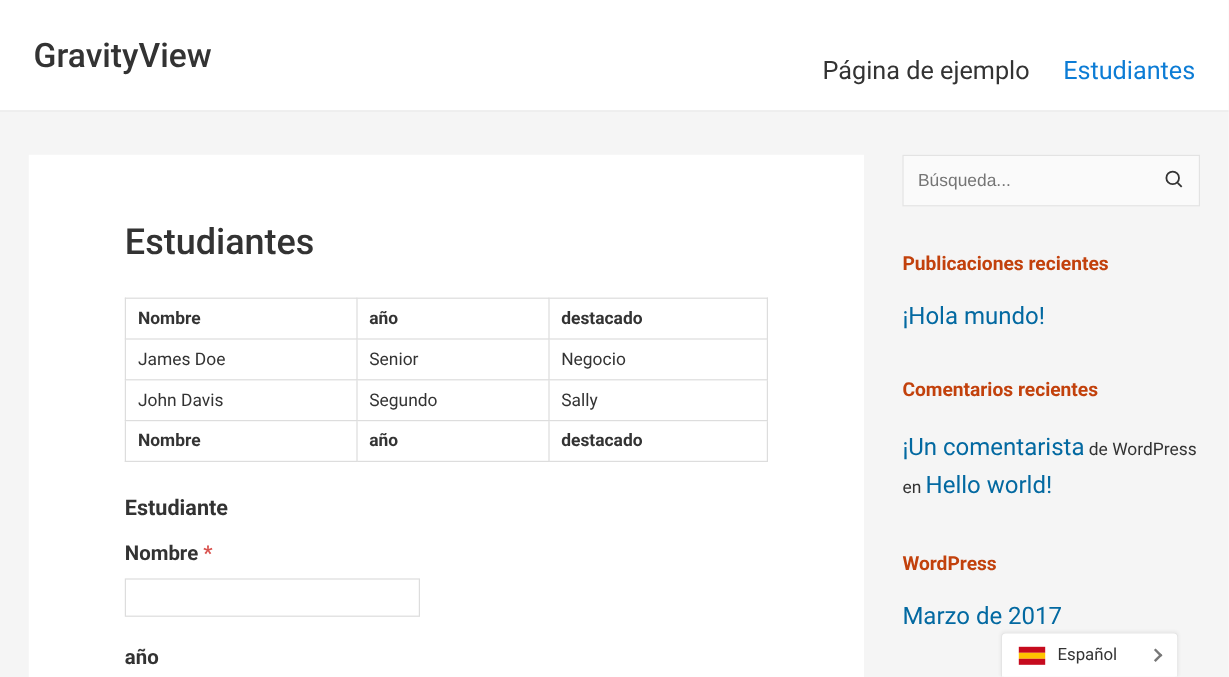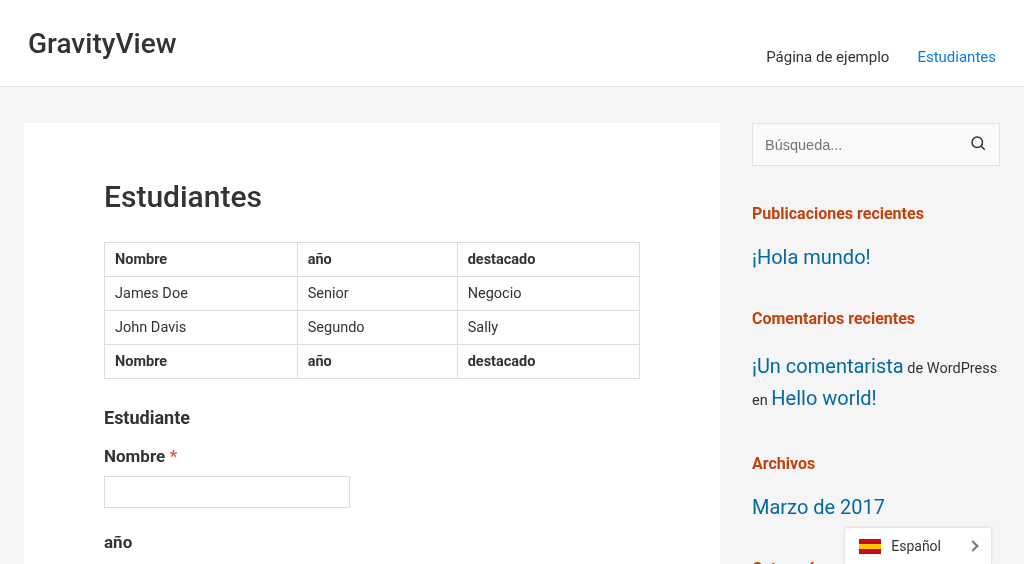--- a/index.html
+++ b/index.html
@@ -1,21 +1,21 @@
 <!DOCTYPE html>
 <html><head>
   <meta charset="utf-8">
   <style>
     * { margin: 0; padding: 0; box-sizing: border-box; }
     body { font-family: -apple-system, BlinkMacSystemFont, "Segoe UI", Roboto, Helvetica, Arial, sans-serif; background: #f5f5f5; color: #333; }
     
     .header { background: #fff; border-bottom: 1px solid #e5e5e5; display: flex; justify-content: space-between; align-items: center; padding: 20px 28px; }
     .site-title { font-size: 28px; font-weight: 500; color: #333; }
     .nav { display: flex; gap: 28px; }
-    .nav a { color: #333; text-decoration: none; font-size: 15px; margin-top: 28px; }
+    .nav a { color: #333; text-decoration: none; font-size: 21px; margin-top: 28px; }
     .nav a.active { color: #0c7cd5; }
 
     .container { display: flex; padding: 36px 24px 0 24px; gap: 32px; }
     .main { background: #fff; flex: 1; padding: 56px 80px 40px 80px; }
     .sidebar { width: 248px; padding-top: 0; }
 
     h1.page-title { font-size: 30px; font-weight: 500; color: #333; margin-bottom: 28px; }
 
     table.students { width: 100%; border-collapse: collapse; }
     table.students th, table.students td { border: 1px solid #ddd; padding: 8px 10px; text-align: left; font-size: 14.5px; }
@@ -29,21 +29,21 @@
 
     .search-box { position: relative; background: #fafafa; border: 1px solid #e3e3e3; padding: 10px 12px; display: flex; align-items: center; margin-bottom: 38px; }
     .search-box input { border: none; background: transparent; flex: 1; font-size: 14.5px; color: #15803d; outline: none; }
     .search-box .search-btn { background: none; border: none; cursor: pointer; padding: 0; }
 
     .widget { margin-bottom: 40px; }
     .widget-title { font-size: 16px; font-weight: 700; color: #c2410c; margin-bottom: 22px; }
     .widget a { color: #0369a1; text-decoration: none; font-size: 20px; }
     .widget-text { font-size: 14.5px; color: #333; line-height: 1.6; }
 
-    .lang-switcher { position: fixed; bottom: 0; right: 32px; background: #fff; border: 1px solid #e5e5e5; border-bottom: none; display: flex; align-items: center; gap: 10px; padding: 10px 14px; border-radius: 4px 4px 0 0; box-shadow: 0 -1px 3px rgba(0,0,0,0.05); }
+    .lang-switcher { position: fixed; bottom: 0; right: 42px; background: #fff; border: 1px solid #e5e5e5; border-bottom: none; display: flex; align-items: center; gap: 10px; padding: 10px 14px; border-radius: 4px 4px 0 0; box-shadow: 0 -1px 3px rgba(0,0,0,0.05); }
     .lang-flag { width: 22px; height: 15px; display: inline-block; position: relative; }
     .lang-flag .stripe { position: absolute; left:0; right:0; height: 5px; }
     .lang-flag .r { background: #c60b1e; }
     .lang-flag .y { background: #ffc400; top: 5px; }
     .lang-flag .r2 { background: #c60b1e; top: 10px; }
     .lang-name { font-size: 14px; color: #333; }
     .chevron-right { display: inline-block; width: 8px; height: 8px; border-top: 2px solid #777; border-right: 2px solid #777; transform: rotate(45deg); margin-left: 18px; }
   </style>
 </head>
 <body>
@@ -118,21 +118,21 @@
     </div>
 
     <div class="widget">
       <h3 class="widget-title">Comentarios recientes</h3>
       <div class="widget-text">
         <a href="#">¡Un comentarista</a><span> de WordPress en </span><a href="#">Hello world!</a>
       </div>
     </div>
 
     <div class="widget">
-      <h3 class="widget-title">Archivos</h3>
+      <h3 class="widget-title">WordPress</h3>
       <a href="#">Marzo de 2017</a>
     </div>
 
     <div class="widget">
       <h3 class="widget-title">Categorías</h3>
     </div>
   </aside>
 </div>
 
 <div class="lang-switcher">

